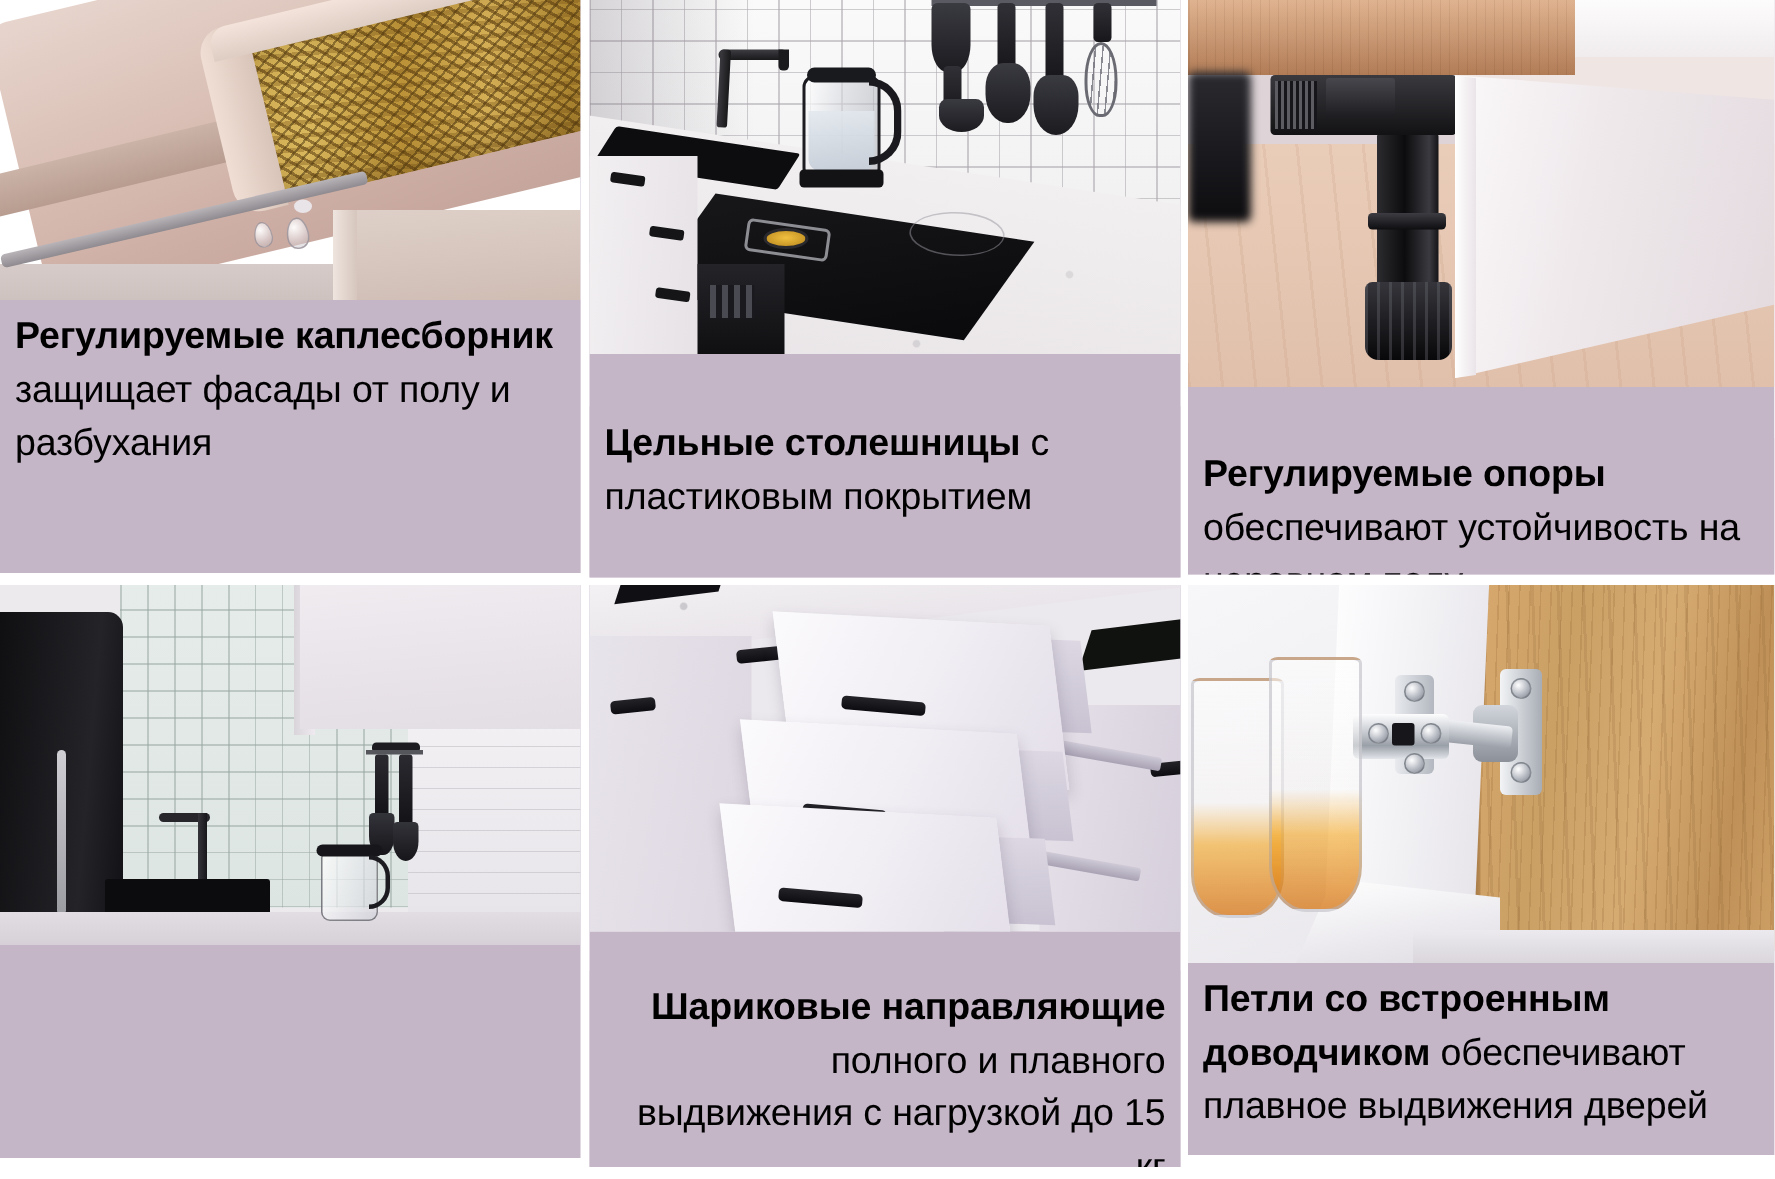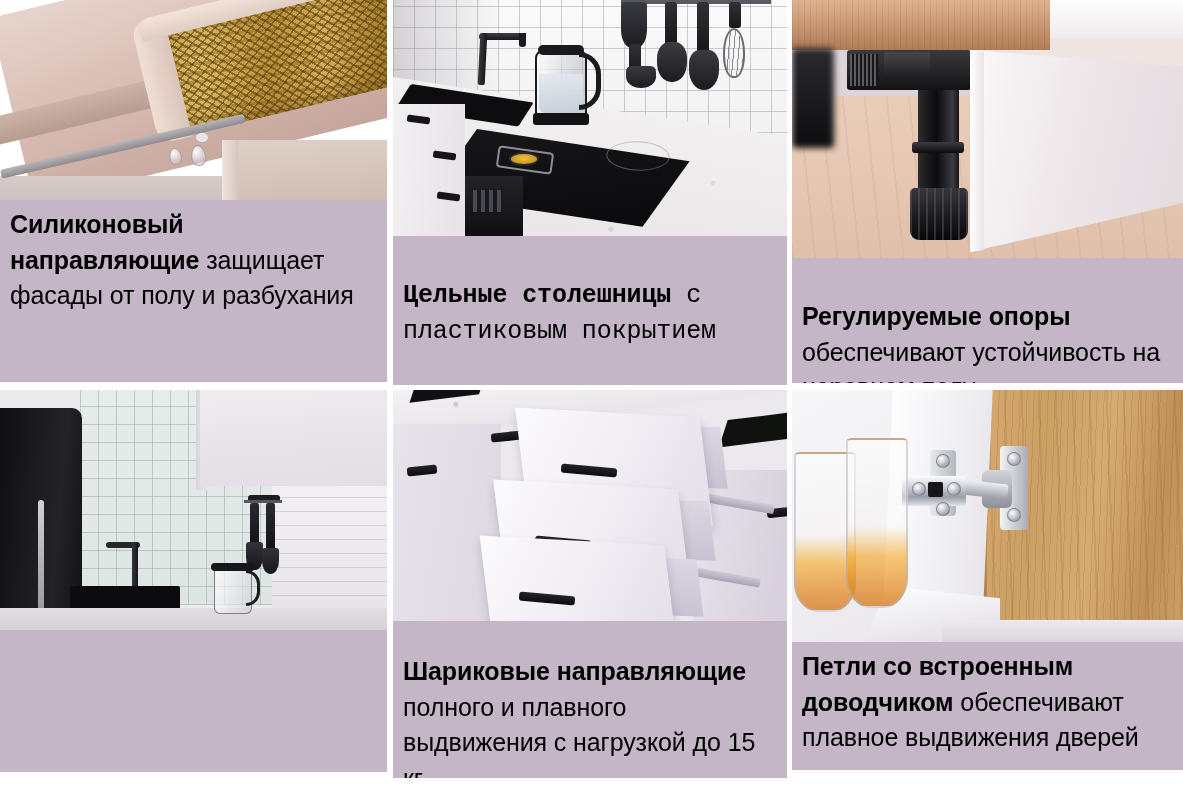--- a/index.html
+++ b/index.html
@@ -47,28 +47,28 @@
   #c6 { left: 792px;top: 390px;width: 391px; height: 380px; }
 
   
   #c1 { height: 382px; }
   #c2 { height: 385px; }
   #c3 { height: 383px; }
 
   #c1 .photo { height: 200px; }
   #c1 .caption { height: 182px; }
   #c2 .photo { height: 236px; }
-  #c2 .caption { height: 114px; font-family: Liberation Mono, monospace; }
+  #c2 .caption { height: 114px; }
   #c3 .photo { height: 258px; }
   #c3 .caption { height: 91px; }
 
   #c4 .photo { height: 240px; }
   #c4 .caption { height: 142px; }
   #c5 .photo { height: 231px; }
-  #c5 .caption { height: 131px; }
+  #c5 .caption { height: 131px; text-align: right; }
   #c6 .photo { height: 252px; }
   #c6 .caption { height: 128px; }
 
   
   .p1 { background: #ffffff; }
   .p1 .slabTop {
     position: absolute; left: -10px; top: 18px; width: 430px; height: 190px;
     background: linear-gradient(172deg,#e7d5cd 0%,#dcc3b9 35%,#cfb0a6 70%,#c4a49a 100%);
     transform: rotate(-13.5deg); transform-origin: left top;
     border-top-left-radius: 14px; border-top-right-radius: 14px;
@@ -537,21 +537,21 @@
       <div class="slabLip"></div>
       <div class="floorL"></div>
       <div class="cabFace"></div>
       <div class="cabSide"></div>
       <div class="dripRail"></div>
       <div class="nub"></div>
       <div class="drop d1"></div>
       <div class="drop d2"></div>
     </div>
     <div class="caption">
-      <b>Силиконовый направляющие</b><span class="norm"> защищает фасады от полу и разбухания</span>
+      <b>Регулируемые каплесборник</b><span class="norm"> защищает фасады от полу и разбухания</span>
     </div>
   </div>
 
   <div class="card" id="c2">
     <div class="photo p2">
       <div class="tile"></div>
       <div class="tileShadeL"></div>
       <div class="rail"></div>
       <div class="utilHead" style="left:228px;top:2px;width:26px;height:46px;border-radius:4px 4px 40% 40%;"></div>
       <div class="util" style="left:236px;top:44px;height:32px;"></div>

